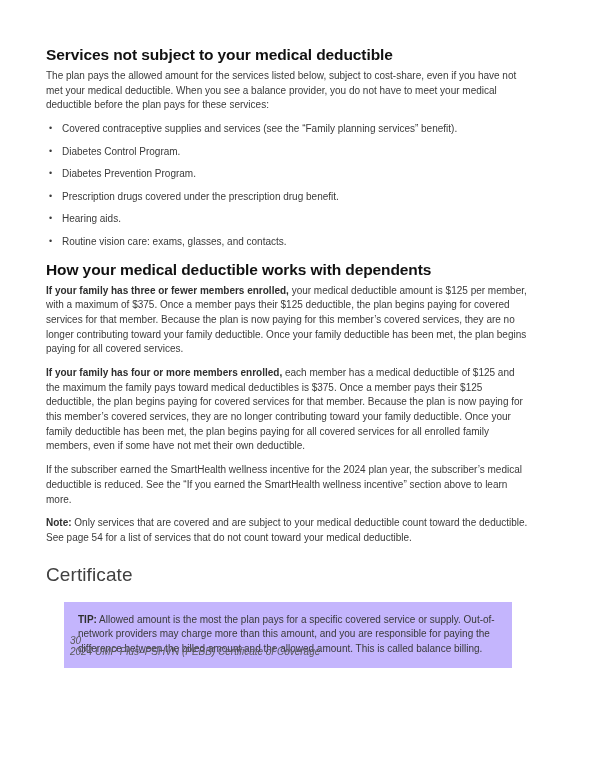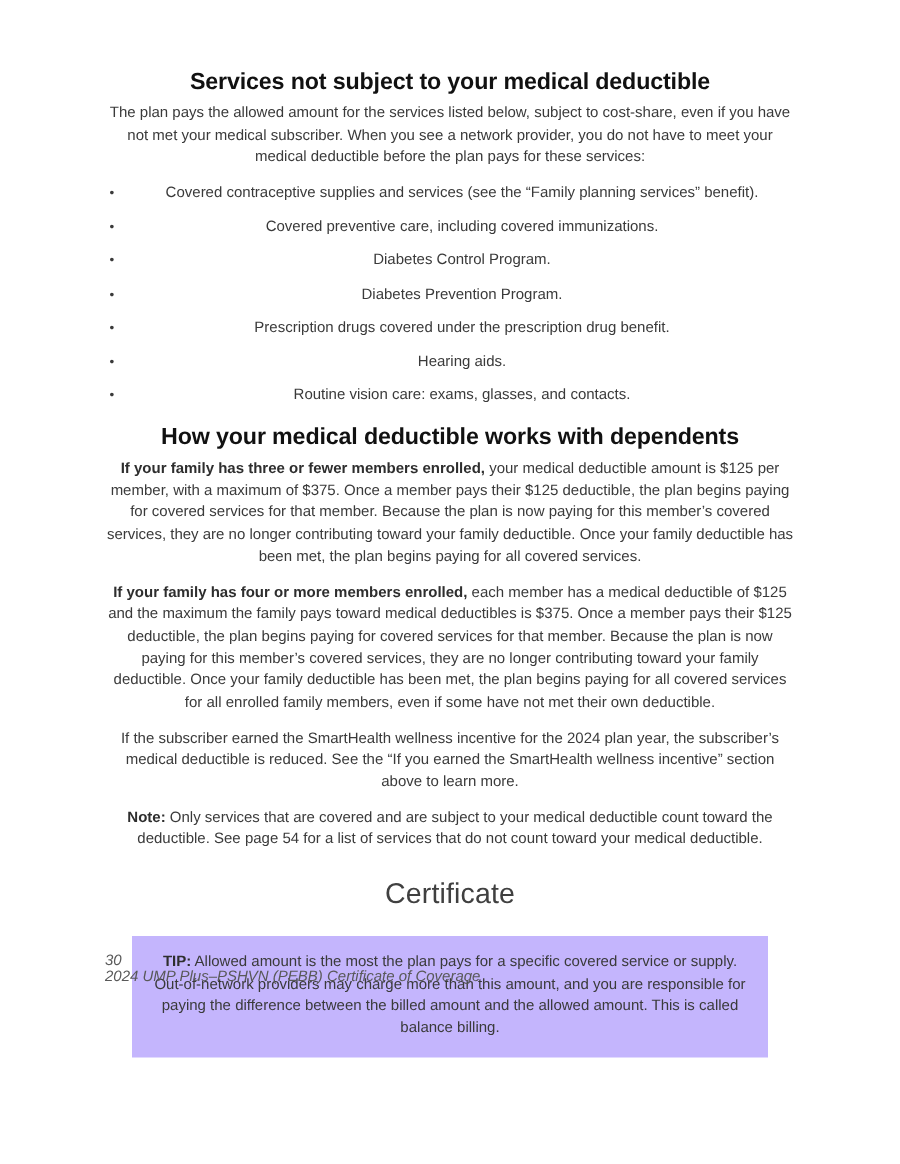--- a/index.html
+++ b/index.html
@@ -12,23 +12,22 @@
     height: 776px;
     position: relative;
     font-family: "Liberation Sans", sans-serif;
     color: #3a3a3a;
     -webkit-font-smoothing: antialiased;
   }
   .page {
     box-sizing: border-box;
     width: 600px;
     height: 673px;
-    padding: 46px 70px 0 70px;
+    padding: 46px 70px 0 46px;
     position: relative;
-    text-align: center;
   }
   h1.section-heading {
     font-size: 15.5px;
     font-weight: 700;
     color: #111111;
     margin: 0 0 5px 0;
     letter-spacing: -0.1px;
   }
   h1.section-heading.second {
     margin-top: 12px;
@@ -93,25 +92,24 @@
     flex-direction: column;
   }
 </style>
 </head>
 <body>
 
 <div class="page">
 
   <h1 class="section-heading">Services not subject to your medical deductible</h1>
 
-  <p class="body-text">The plan pays the allowed amount for the services listed below, subject to cost-share, even if you have not met your medical subscriber. When you see a network provider, you do not have to meet your medical deductible before the plan pays for these services:</p>
+  <p class="body-text">The plan pays the allowed amount for the services listed below, subject to cost-share, even if you have not met your medical deductible. When you see a balance provider, you do not have to meet your medical deductible before the plan pays for these services:</p>
 
   <ul class="bullet-list">
     <li>Covered contraceptive supplies and services (see the “Family planning services” benefit).</li>
-    <li>Covered preventive care, including covered immunizations.</li>
     <li>Diabetes Control Program.</li>
     <li>Diabetes Prevention Program.</li>
     <li>Prescription drugs covered under the prescription drug benefit.</li>
     <li>Hearing aids.</li>
     <li>Routine vision care: exams, glasses, and contacts.</li>
   </ul>
 
   <h1 class="section-heading second">How your medical deductible works with dependents</h1>
 
   <p class="body-text"><span class="bold-lead">If your family has three or fewer members enrolled,</span><span> your medical deductible amount is $125 per member, with a maximum of $375. Once a member pays their $125 deductible, the plan begins paying for covered services for that member. Because the plan is now paying for this member’s covered services, they are no longer contributing toward your family deductible. Once your family deductible has been met, the plan begins paying for all covered services.</span></p>

